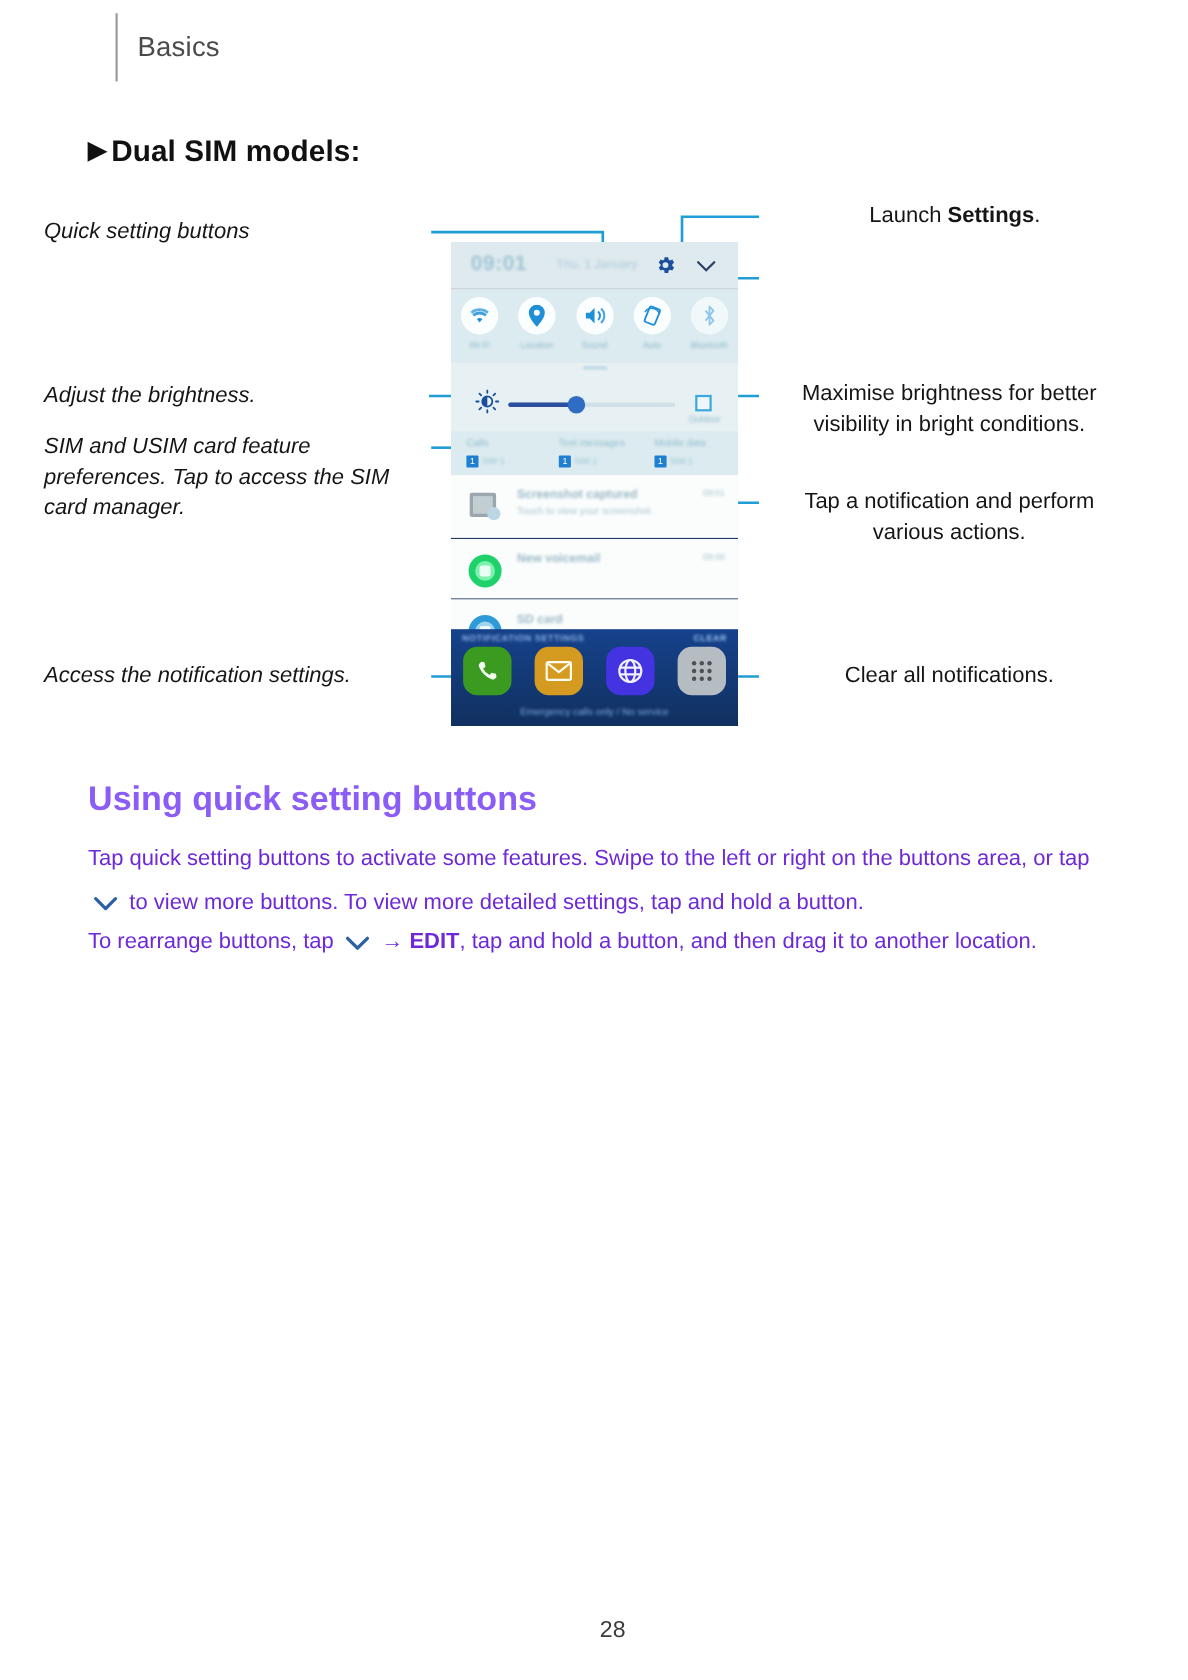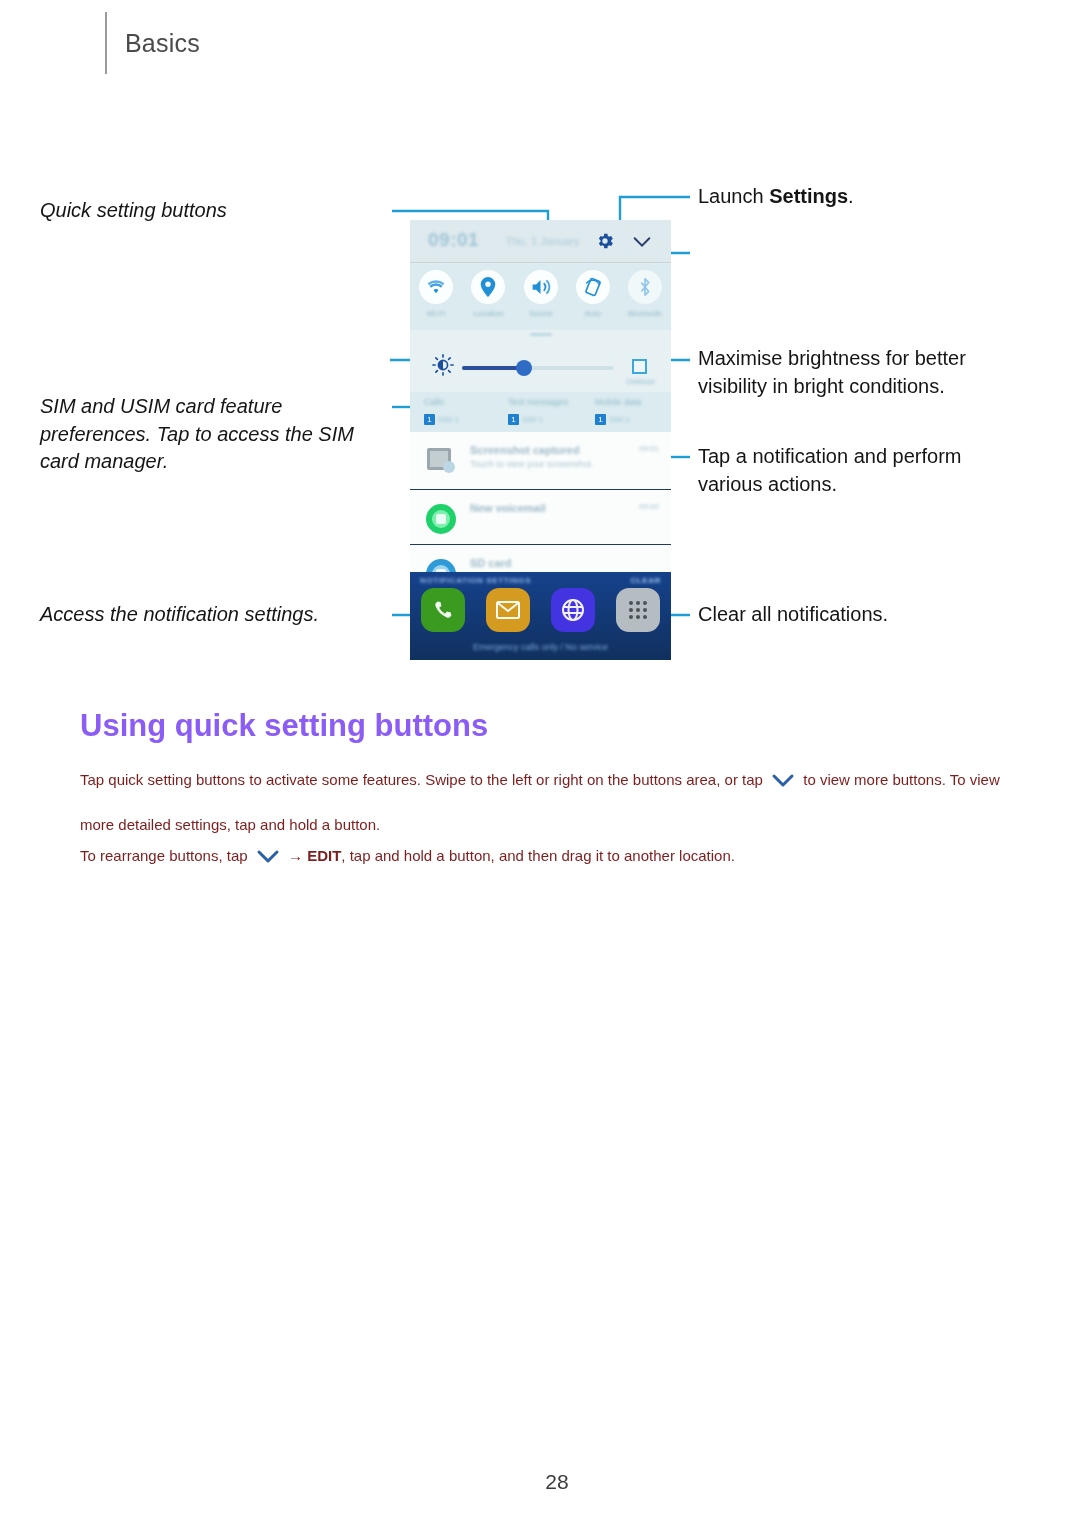--- a/index.html
+++ b/index.html
@@ -86,45 +86,48 @@
                 color:#9ec5f2; filter:blur(1.6px); letter-spacing:.6px; }
   .dock-icons { position:absolute; left:0; top:16px; width:261px; display:flex;
                 justify-content:space-around; align-items:center; }
   .dock-ic { width:44px; height:44px; border-radius:13px; display:flex; align-items:center; justify-content:center; }
   .dock-foot { position:absolute; left:0; bottom:8px; width:261px; text-align:center;
                font-size:9px; color:#7fa8dd; filter:blur(1.6px); }
 
   
   .cal { position:absolute; font-size:20px; line-height:1.38; color:#151515; }
   .cal.r { text-align:left;font-style:italic; }
-  .cal.l { text-align:left; }
+  .cal.l { text-align:center; }
   .cal b { font-weight:bold; }
 
   
   .leads { position:absolute; left:0; top:0; width:1080px; height:500px; pointer-events:none; }
 
   
   .h2 { position:absolute; left:80px; top:708px; font-size:31px; font-weight:bold; color:#8b5cf6; }
-  .para { position:absolute; left:80px; font-size:15px; line-height:40px; color:#7f1d1d; width:930px; }
+  .para { position:absolute; left:80px; font-size:20px; line-height:40px; color:#6d28d9; width:930px; }
   .p1 { top:760px; }
   .p2 { top:836px; }
   .chev-inline { display:inline-block; vertical-align:-5px; margin:0 3px; }
   .pageno { position:absolute; left:17px; top:1470px; width:1080px; text-align:center;
             font-size:21px; color:#3b3b3b; }
 </style>
 </head>
 <body>
 
 <div class="page">
 
   <div class="runhead">
     <div class="rule"></div>
     <div class="txt">Basics</div>
   </div>
 
+  <div class="sec-head">
+    <span class="tri">▶</span><span>Dual SIM models:</span>
+  </div>
 
   <div class="figure">
 
     <svg class="leads" viewBox="0 0 1080 500">
       <g stroke="#1f9ed6" stroke-width="2.4" fill="none">
 
         <path d="M392,36 H548 V105"></path>
 
         <path d="M690,22 H620 V65"></path>
 
@@ -327,20 +330,21 @@
                 <circle cx="18" cy="18" r="2"></circle>
             </svg>
           </div>
         </div>
         <div class="dock-foot">Emergency calls only / No service</div>
       </div>
     </div>
 
     <div class="cal r" style="left:40px; top:22px; width:348px;">Quick setting buttons</div>
 
+    <div class="cal r" style="left:40px; top:171px; width:348px;">Adjust the brightness.</div>
 
     <div class="cal r" style="left:40px; top:218px; width:348px;">SIM and USIM card feature preferences. Tap to access the SIM card manager.</div>
 
     <div class="cal r" style="left:40px; top:426px; width:348px;">Access the notification settings.</div>
 
     <div class="cal l" style="left:698px; top:8px; width:340px;">
       <span>Launch </span><b>Settings</b><span>.</span>
     </div>
 
 

